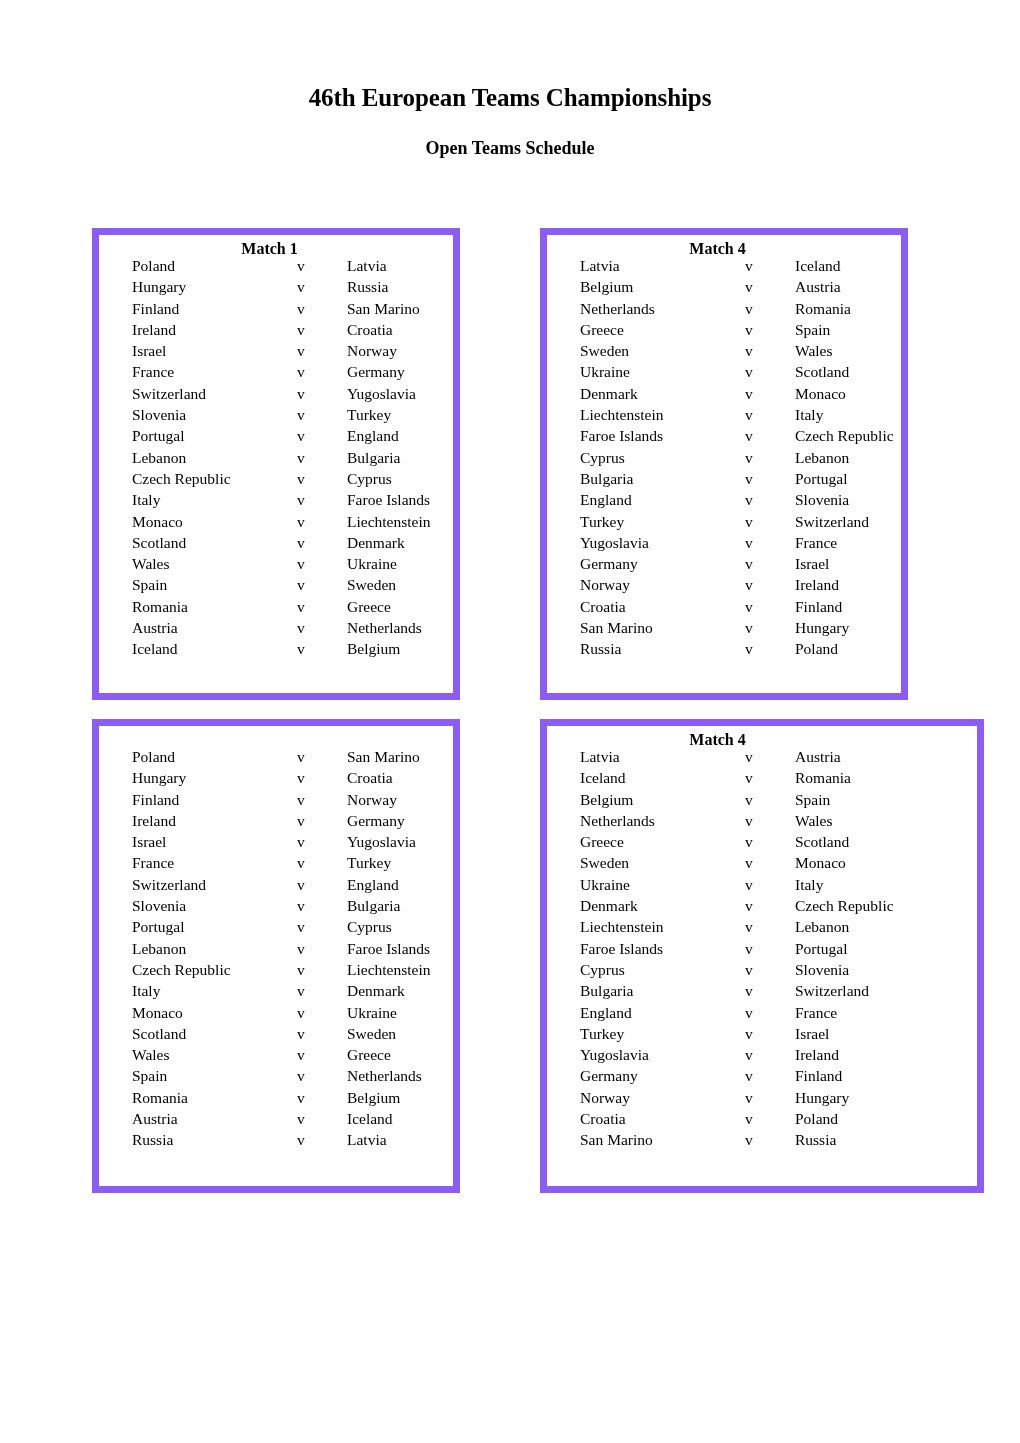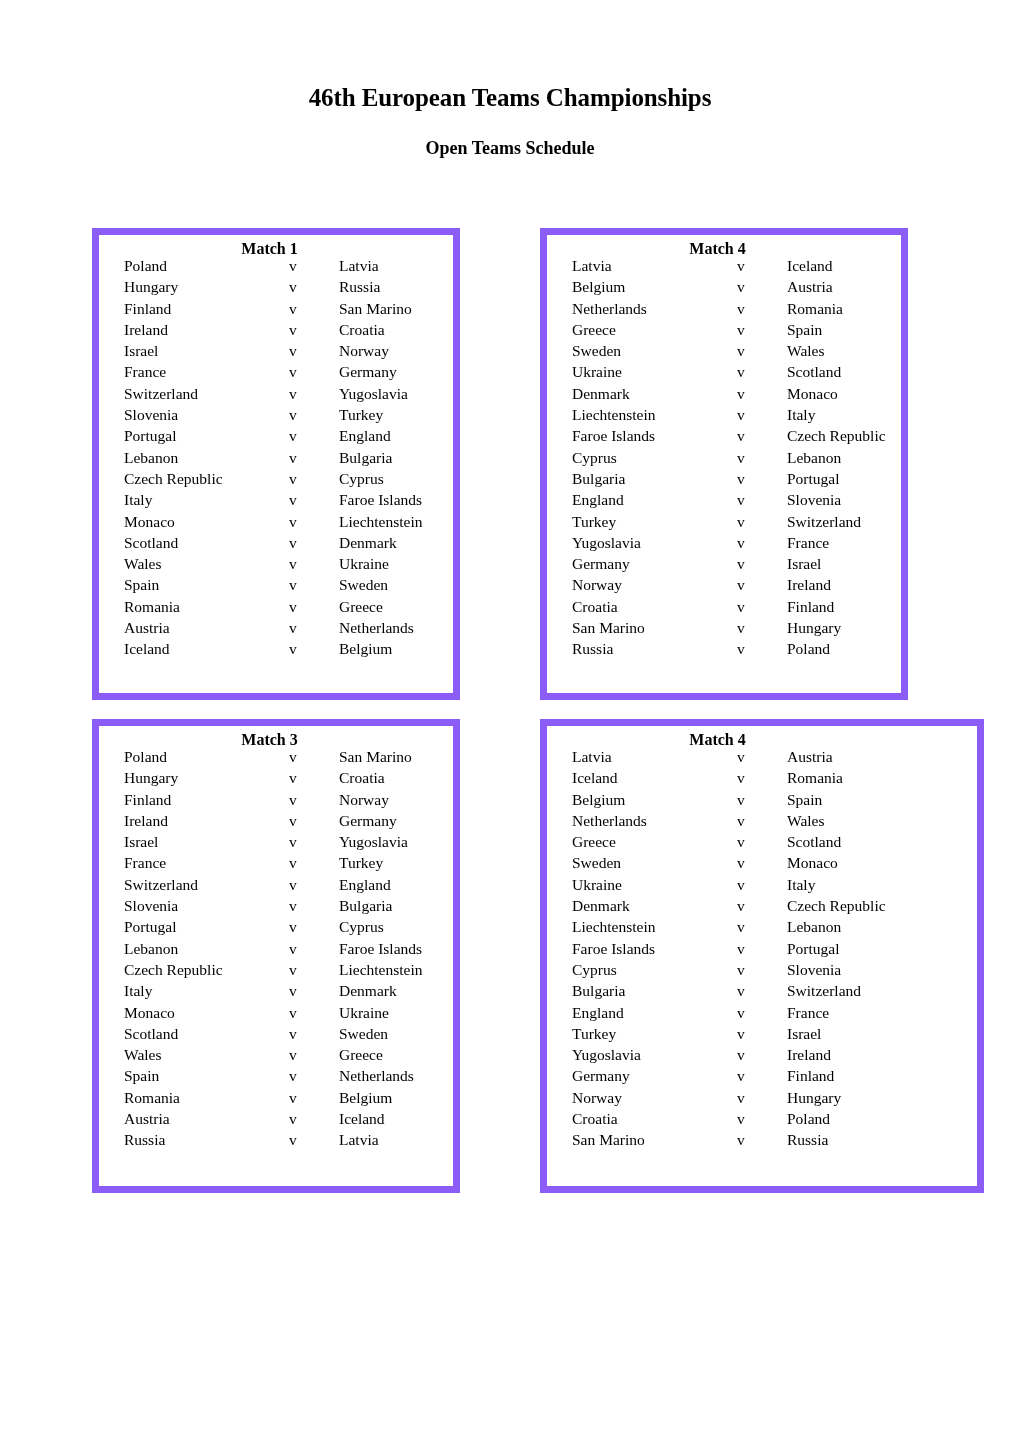--- a/index.html
+++ b/index.html
@@ -97,21 +97,21 @@
   }
 
   .team-away {
     position: absolute;
     left: 232px;
     top: 0;
   }
 
   .box-inner {
     position: absolute;
-    left: 8px;
+    left: 16px;
     top: 20px;
     width: 100%;
   }
 </style>
 </head>
 <body>
 
 <div class="page">
 
   <div class="doc-title">46th European Teams Championships</div>
@@ -317,21 +317,20 @@
             </li>
             <li class="fixture">
               <span class="team-home">Russia</span>
               <span class="versus">v</span>
               <span class="team-away">Poland</span>
             </li>
           </ul>
         </div>
       </div>
       <div class="match-box box-2">
-        <div class="match-title">Match 3</div>
         <div class="box-inner">
           <ul class="fixtures">
             <li class="fixture">
               <span class="team-home">Poland</span>
               <span class="versus">v</span>
               <span class="team-away">San Marino</span>
             </li>
             <li class="fixture">
               <span class="team-home">Hungary</span>
               <span class="versus">v</span>

